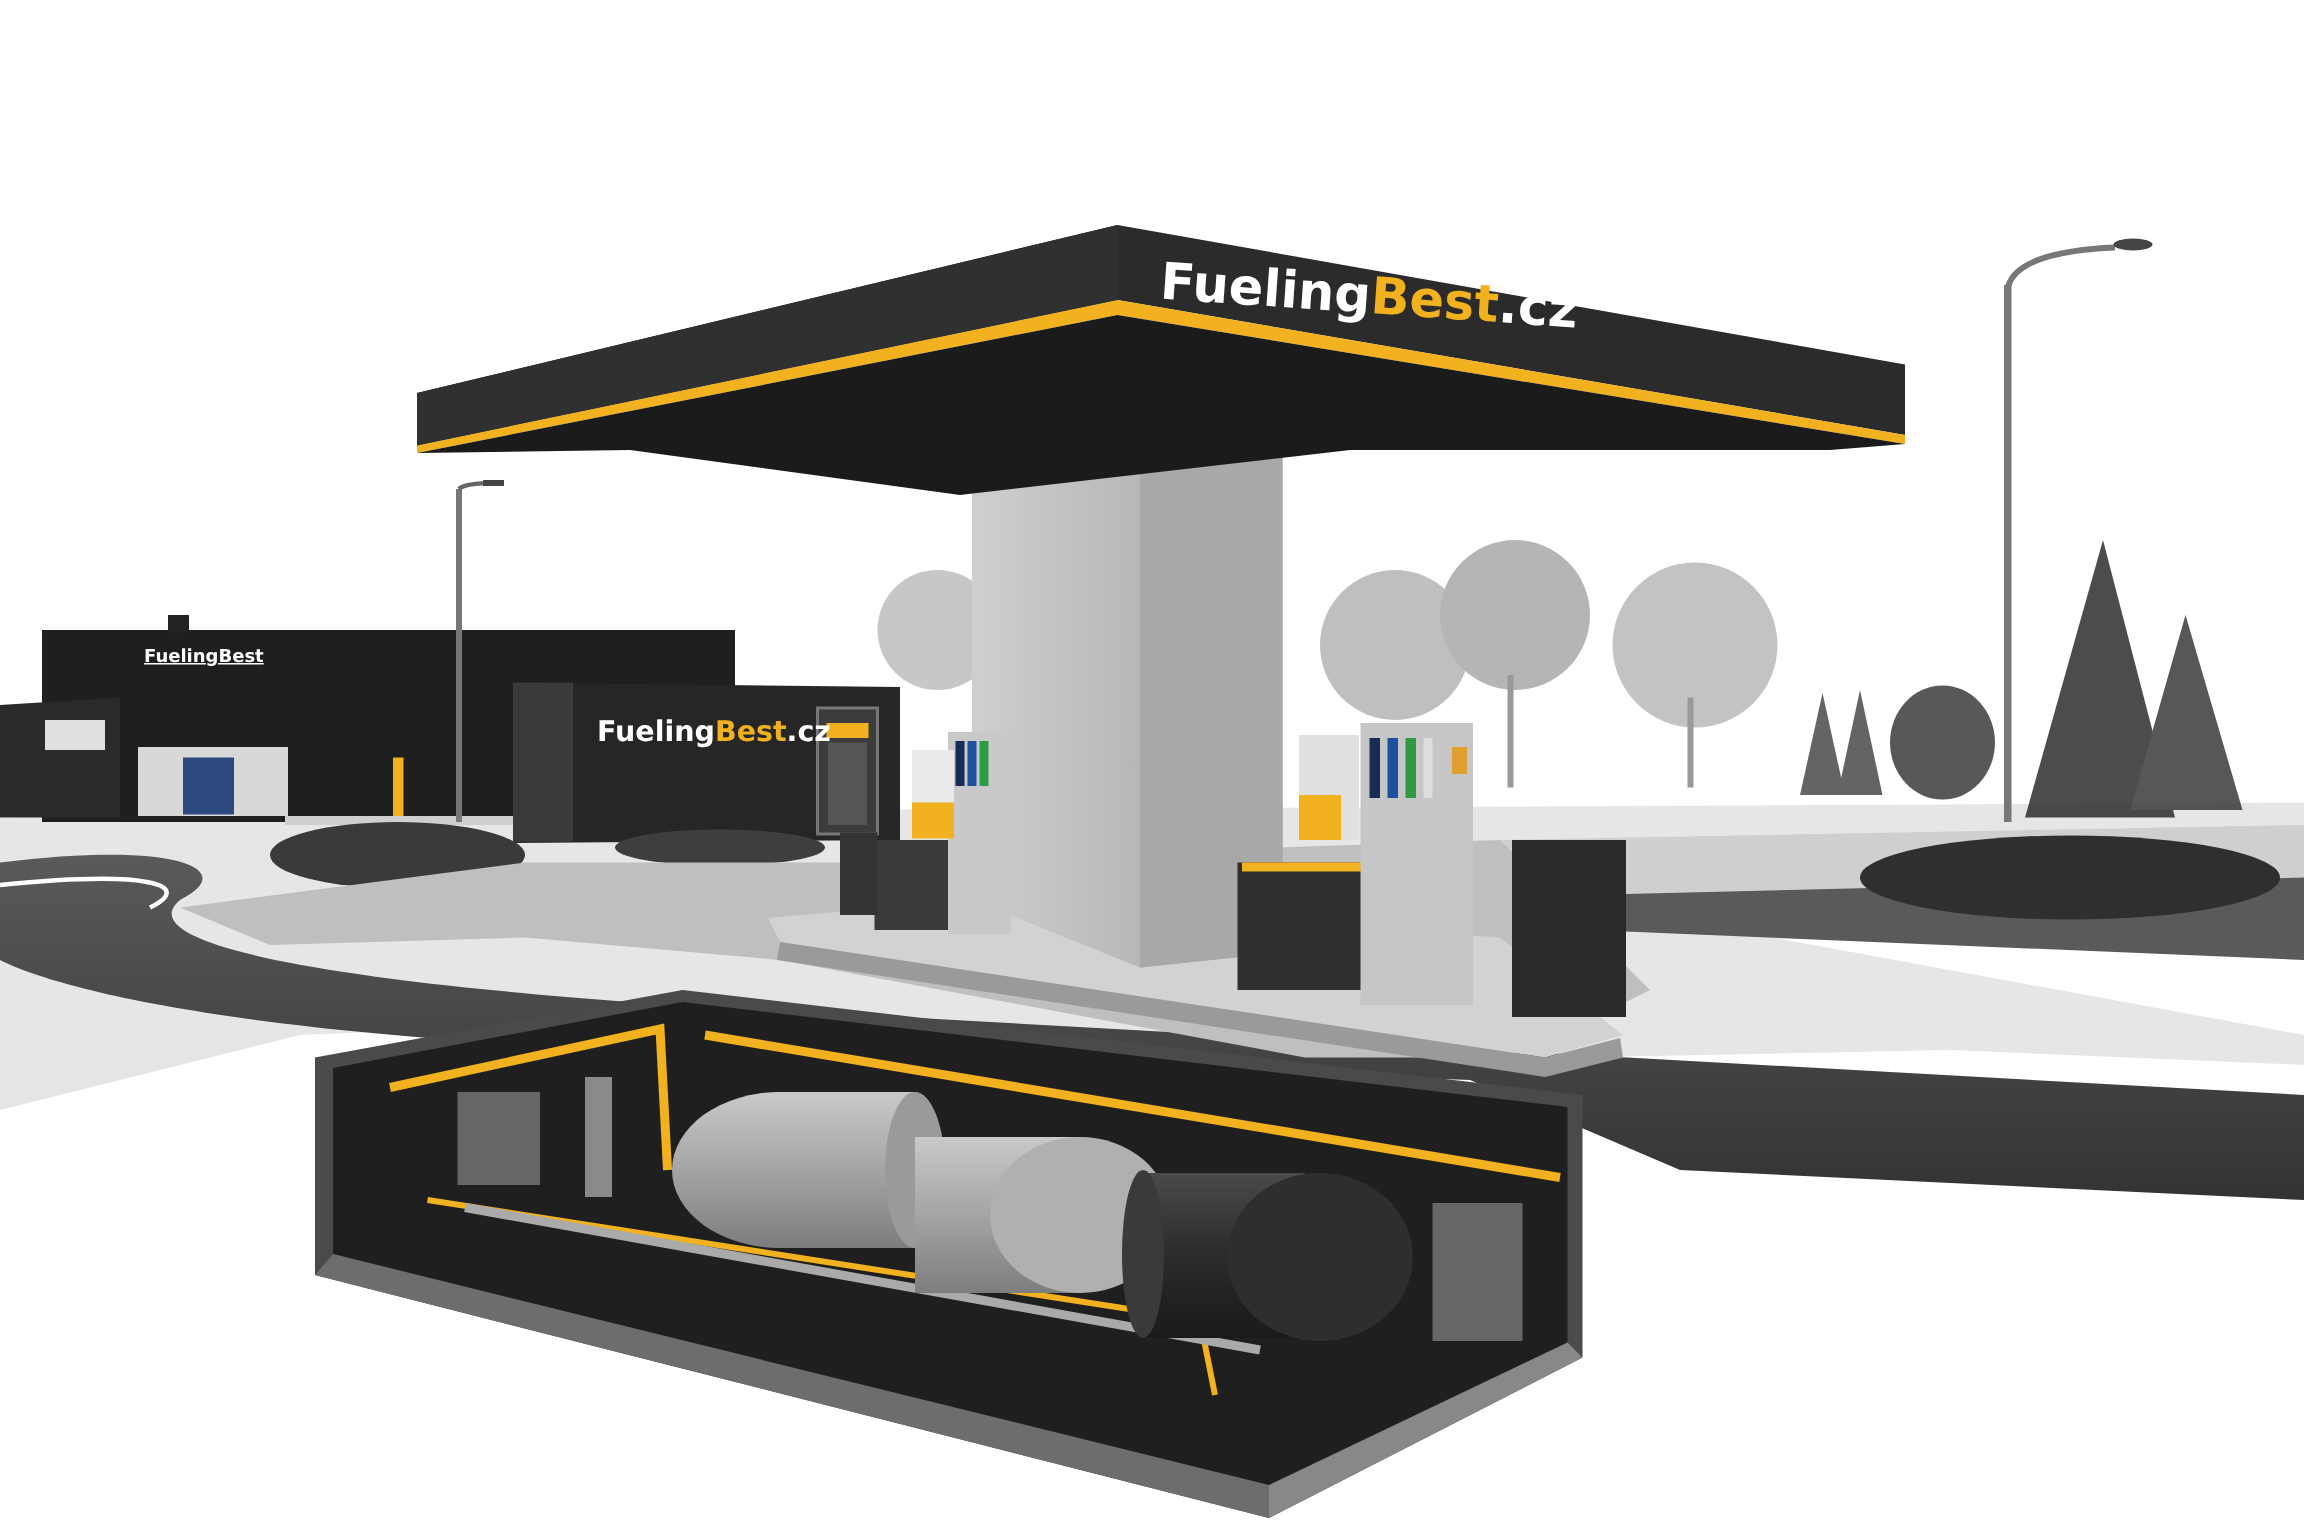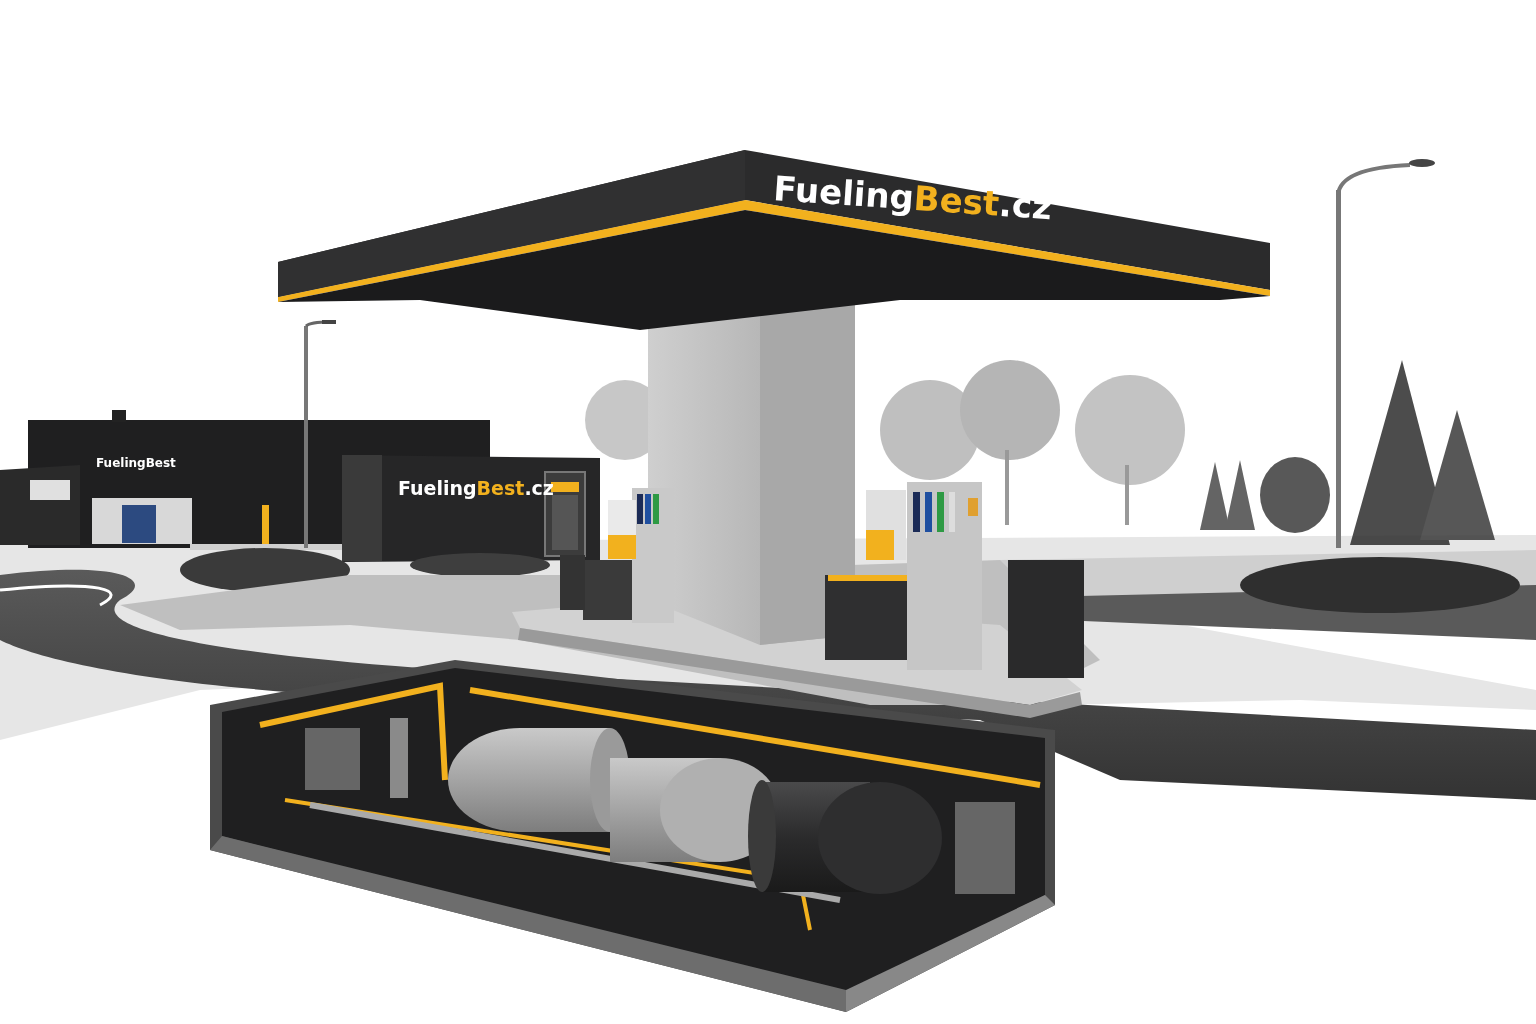--- a/index.html
+++ b/index.html
@@ -165,14 +165,14 @@
 
   
   <div class="brand-text" style="left:775px;top:168px;font-size:34px;transform:rotate(4deg);transform-origin:left top;">
     <span class="w">Fueling</span><span class="y">Best</span><span class="w">.cz</span>
   </div>
 
   <div class="brand-text" style="left:398px;top:477px;font-size:19px;">
     <span class="w">Fueling</span><span class="y">Best</span><span class="w">.cz</span>
   </div>
 
-  <div class="brand-text w" style="left:96px;top:456px;font-size:12px;">FuelingBest</div>
+  <div class="brand-text w" style="left:96px;top:430px;font-size:12px;text-decoration:underline;">FuelingBest</div>
 </div>
 
 </body></html>

